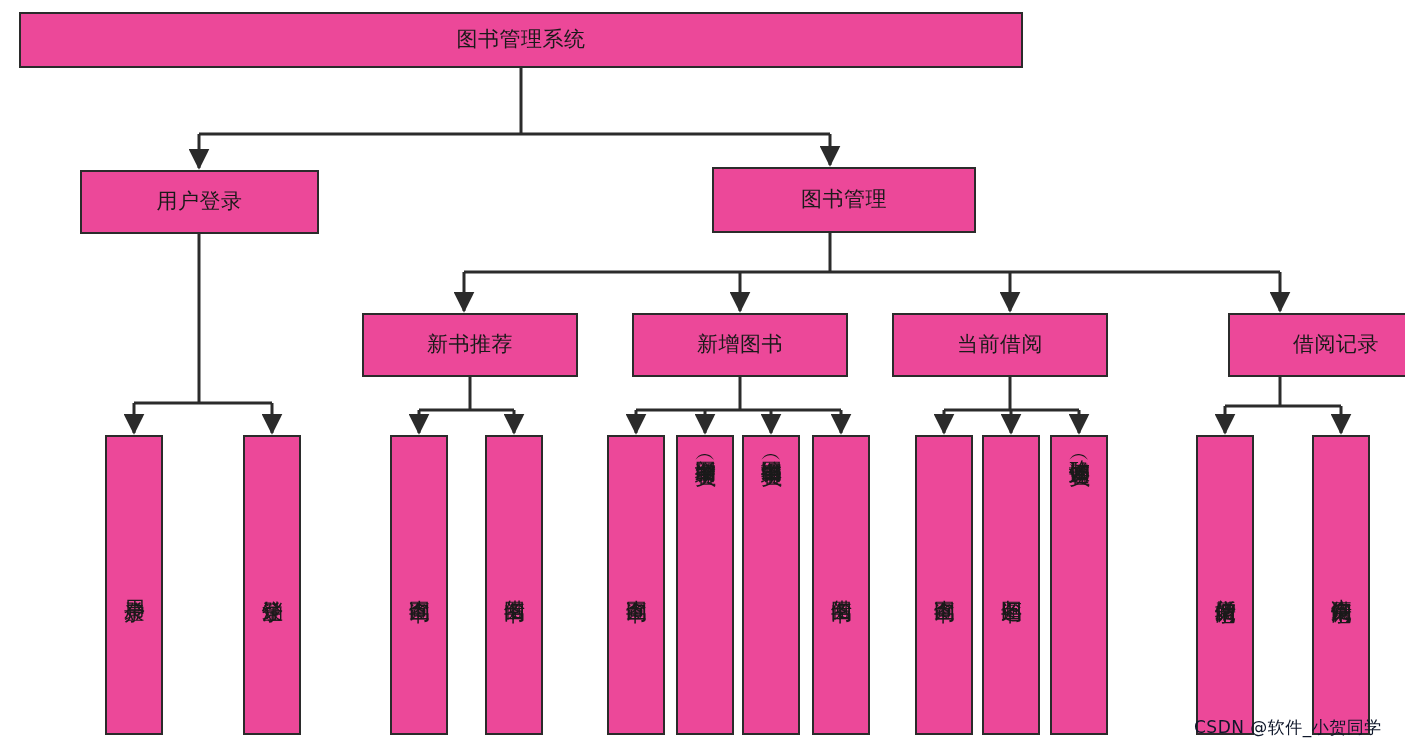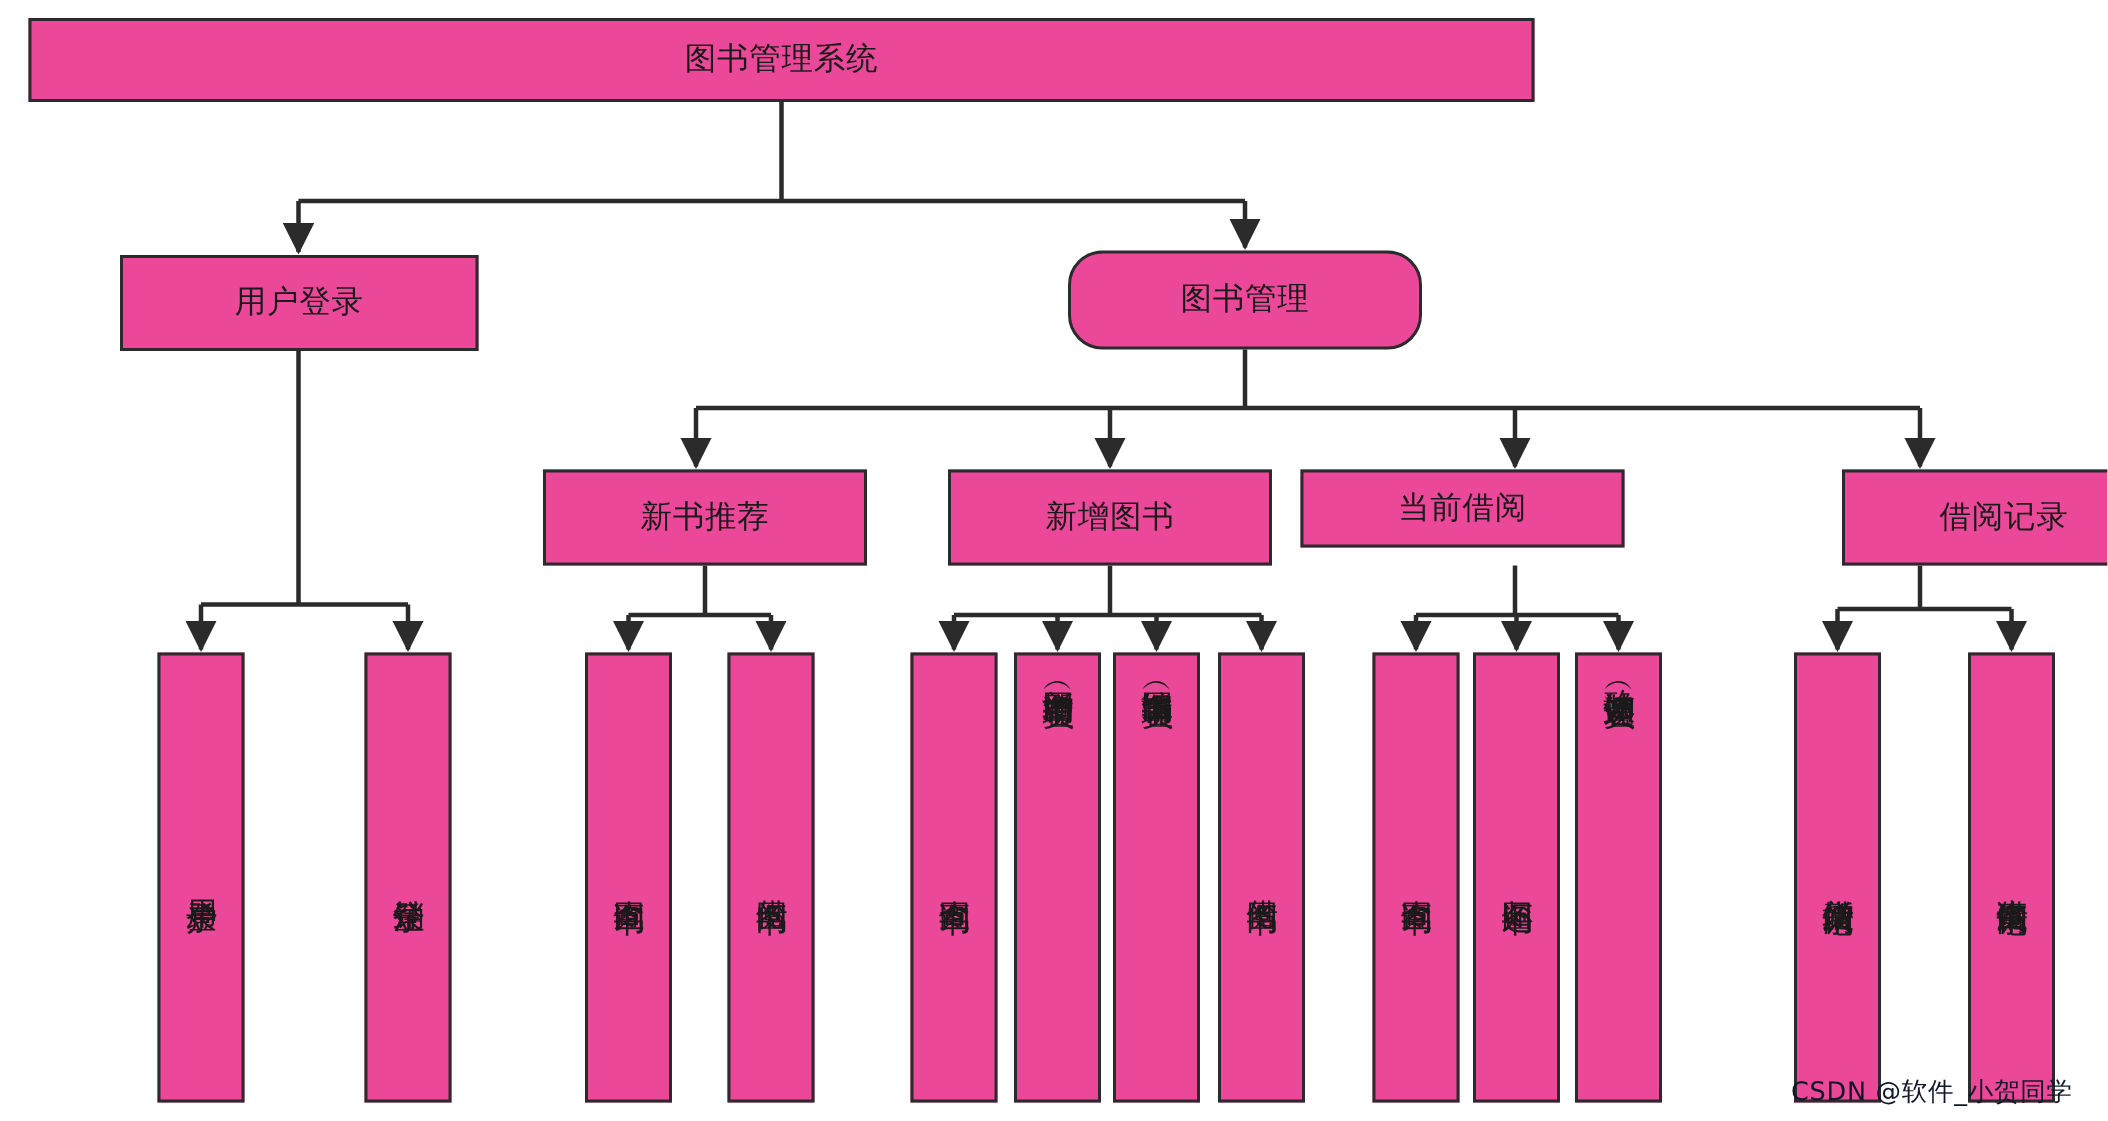--- a/index.html
+++ b/index.html
@@ -122,31 +122,31 @@
     </g>
   </svg>
 
   <div class="node node-h" style="left:19px; top:12px; width:1004px; height:56px;">
     <span>图书管理系统</span>
   </div>
 
   <div class="node node-h" style="left:80px; top:170px; width:239px; height:64px;">
     <span>用户登录</span>
   </div>
-  <div class="node node-h" style="left:712px; top:167px; width:236px; height:66px;border-radius:23px;">
+  <div class="node node-h" style="left:712px; top:167px; width:264px; height:66px;">
     <span>图书管理</span>
   </div>
 
   <div class="node node-h" style="left:362px; top:313px; width:216px; height:64px;align-items:center;">
     <span>新书推荐</span>
   </div>
   <div class="node node-h" style="left:632px; top:313px; width:216px; height:64px;">
     <span>新增图书</span>
   </div>
-  <div class="node node-h" style="left:867px; top:313px; width:216px; height:52px;">
+  <div class="node node-h" style="left:892px; top:313px; width:216px; height:64px;">
     <span>当前借阅</span>
   </div>
   <div class="node node-h" style="left:1228px; top:313px; width:216px; height:64px;">
     <span>借阅记录</span>
   </div>
 
   <div class="node node-v" style="left:105px; top:435px; width:58px; height:300px;">
     <span>用户登录</span>
   </div>
   <div class="node node-v" style="left:243px; top:435px; width:58px; height:300px;">

